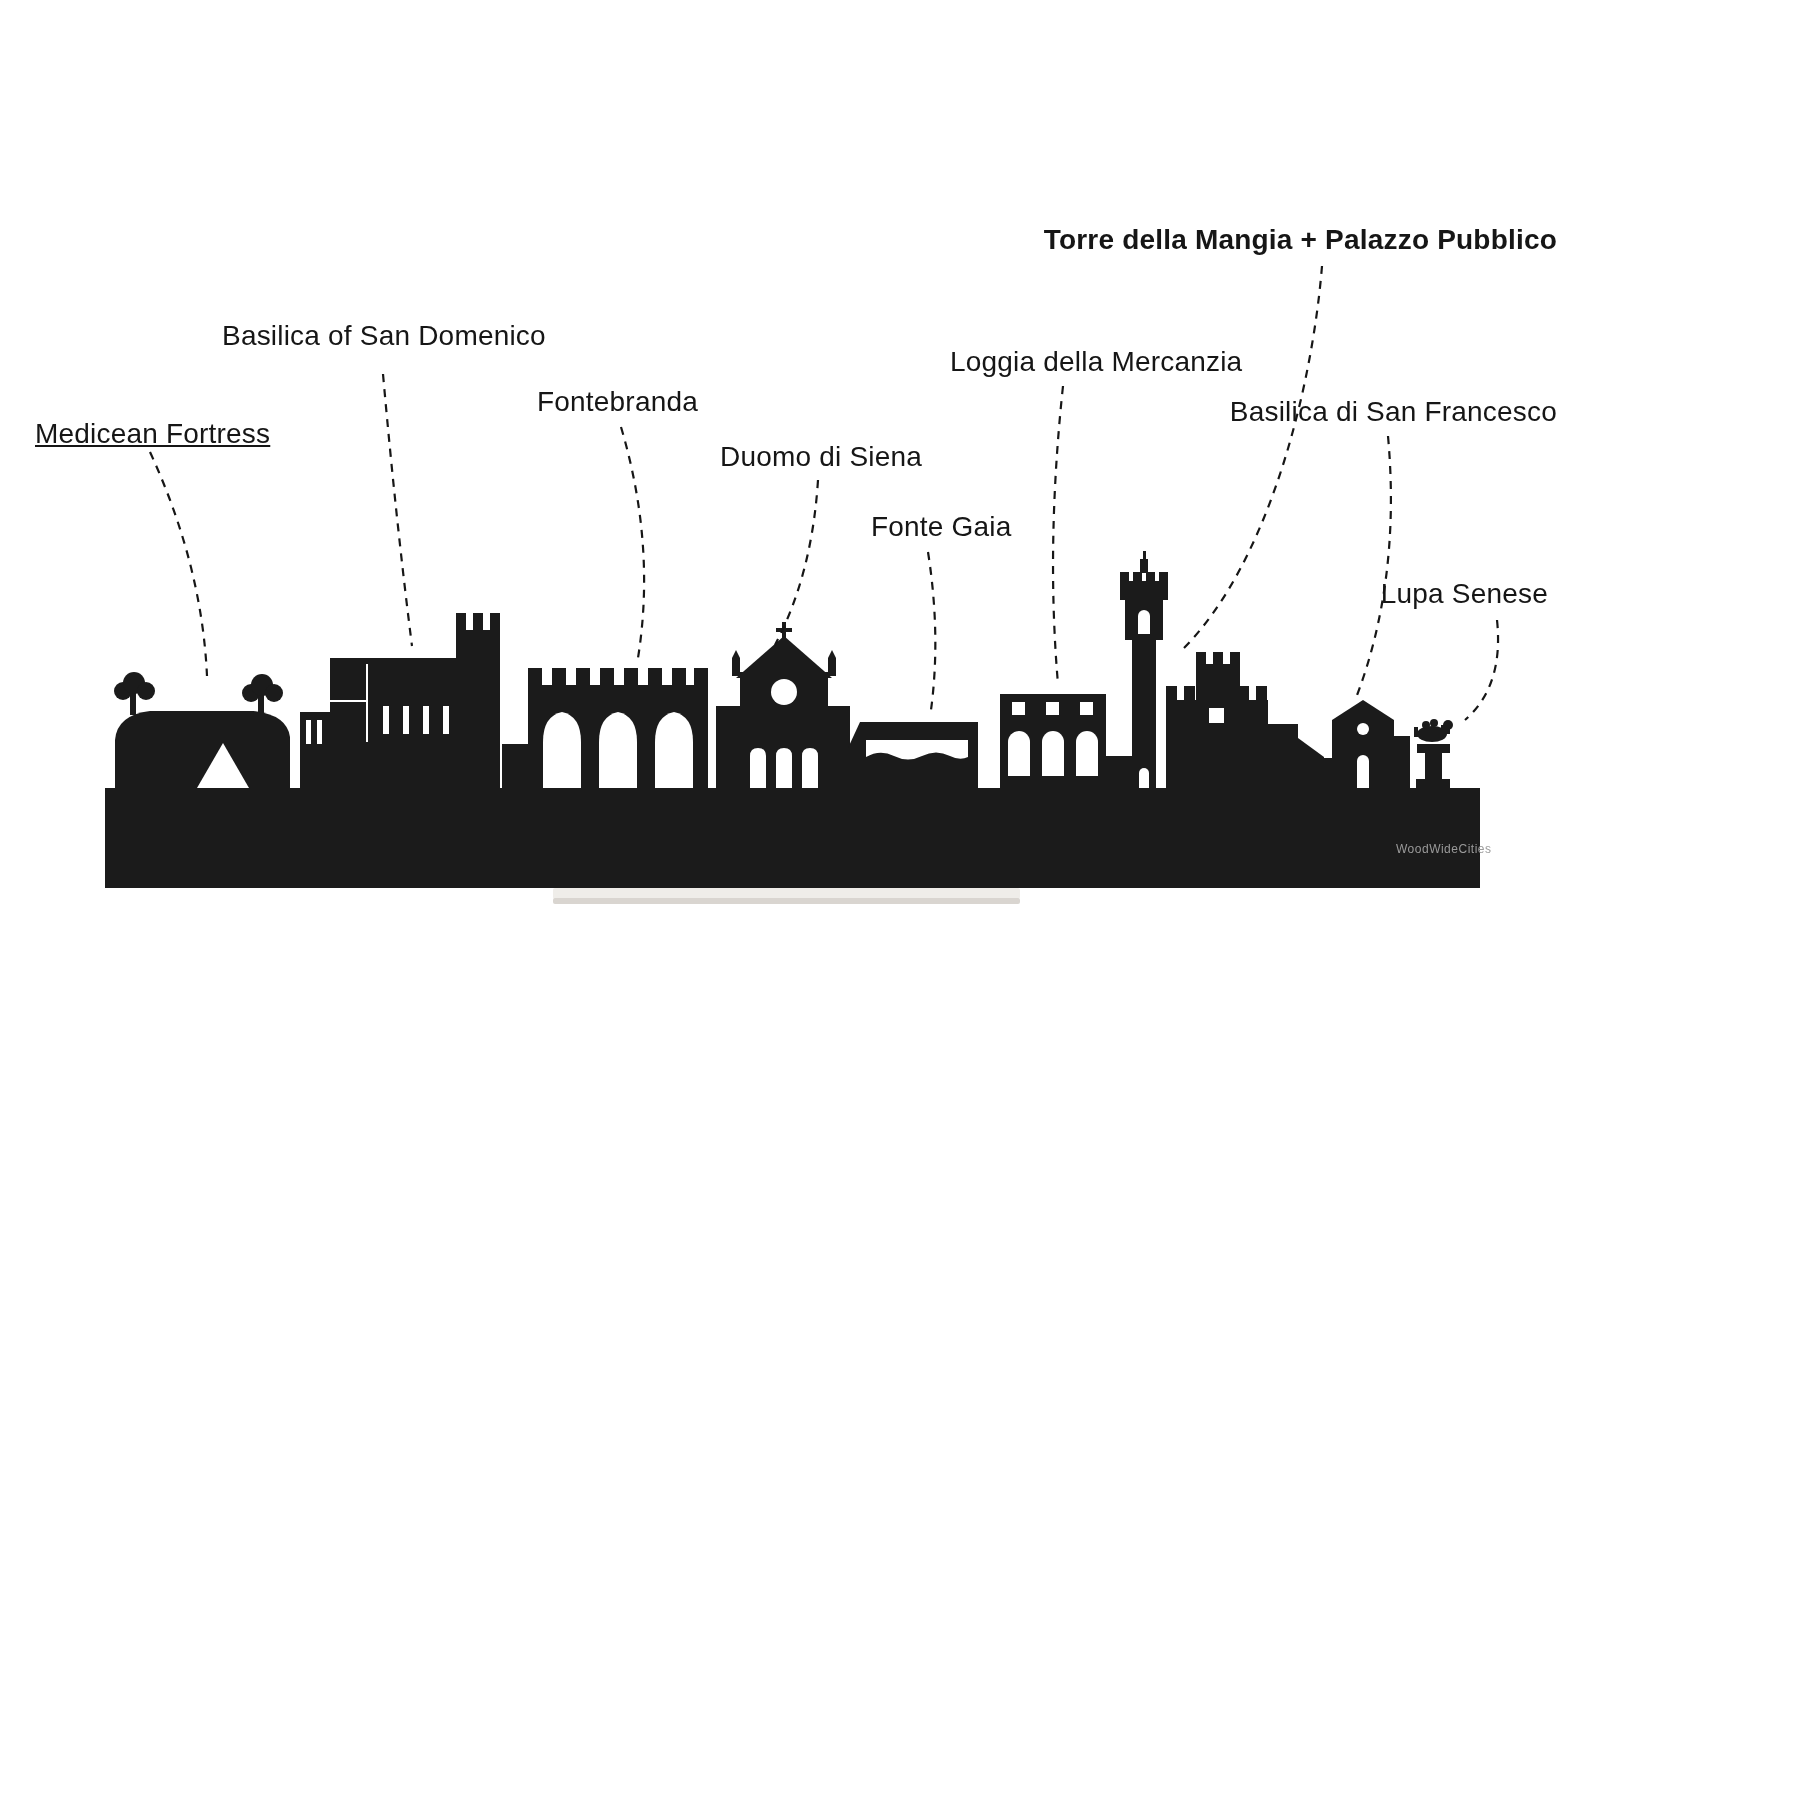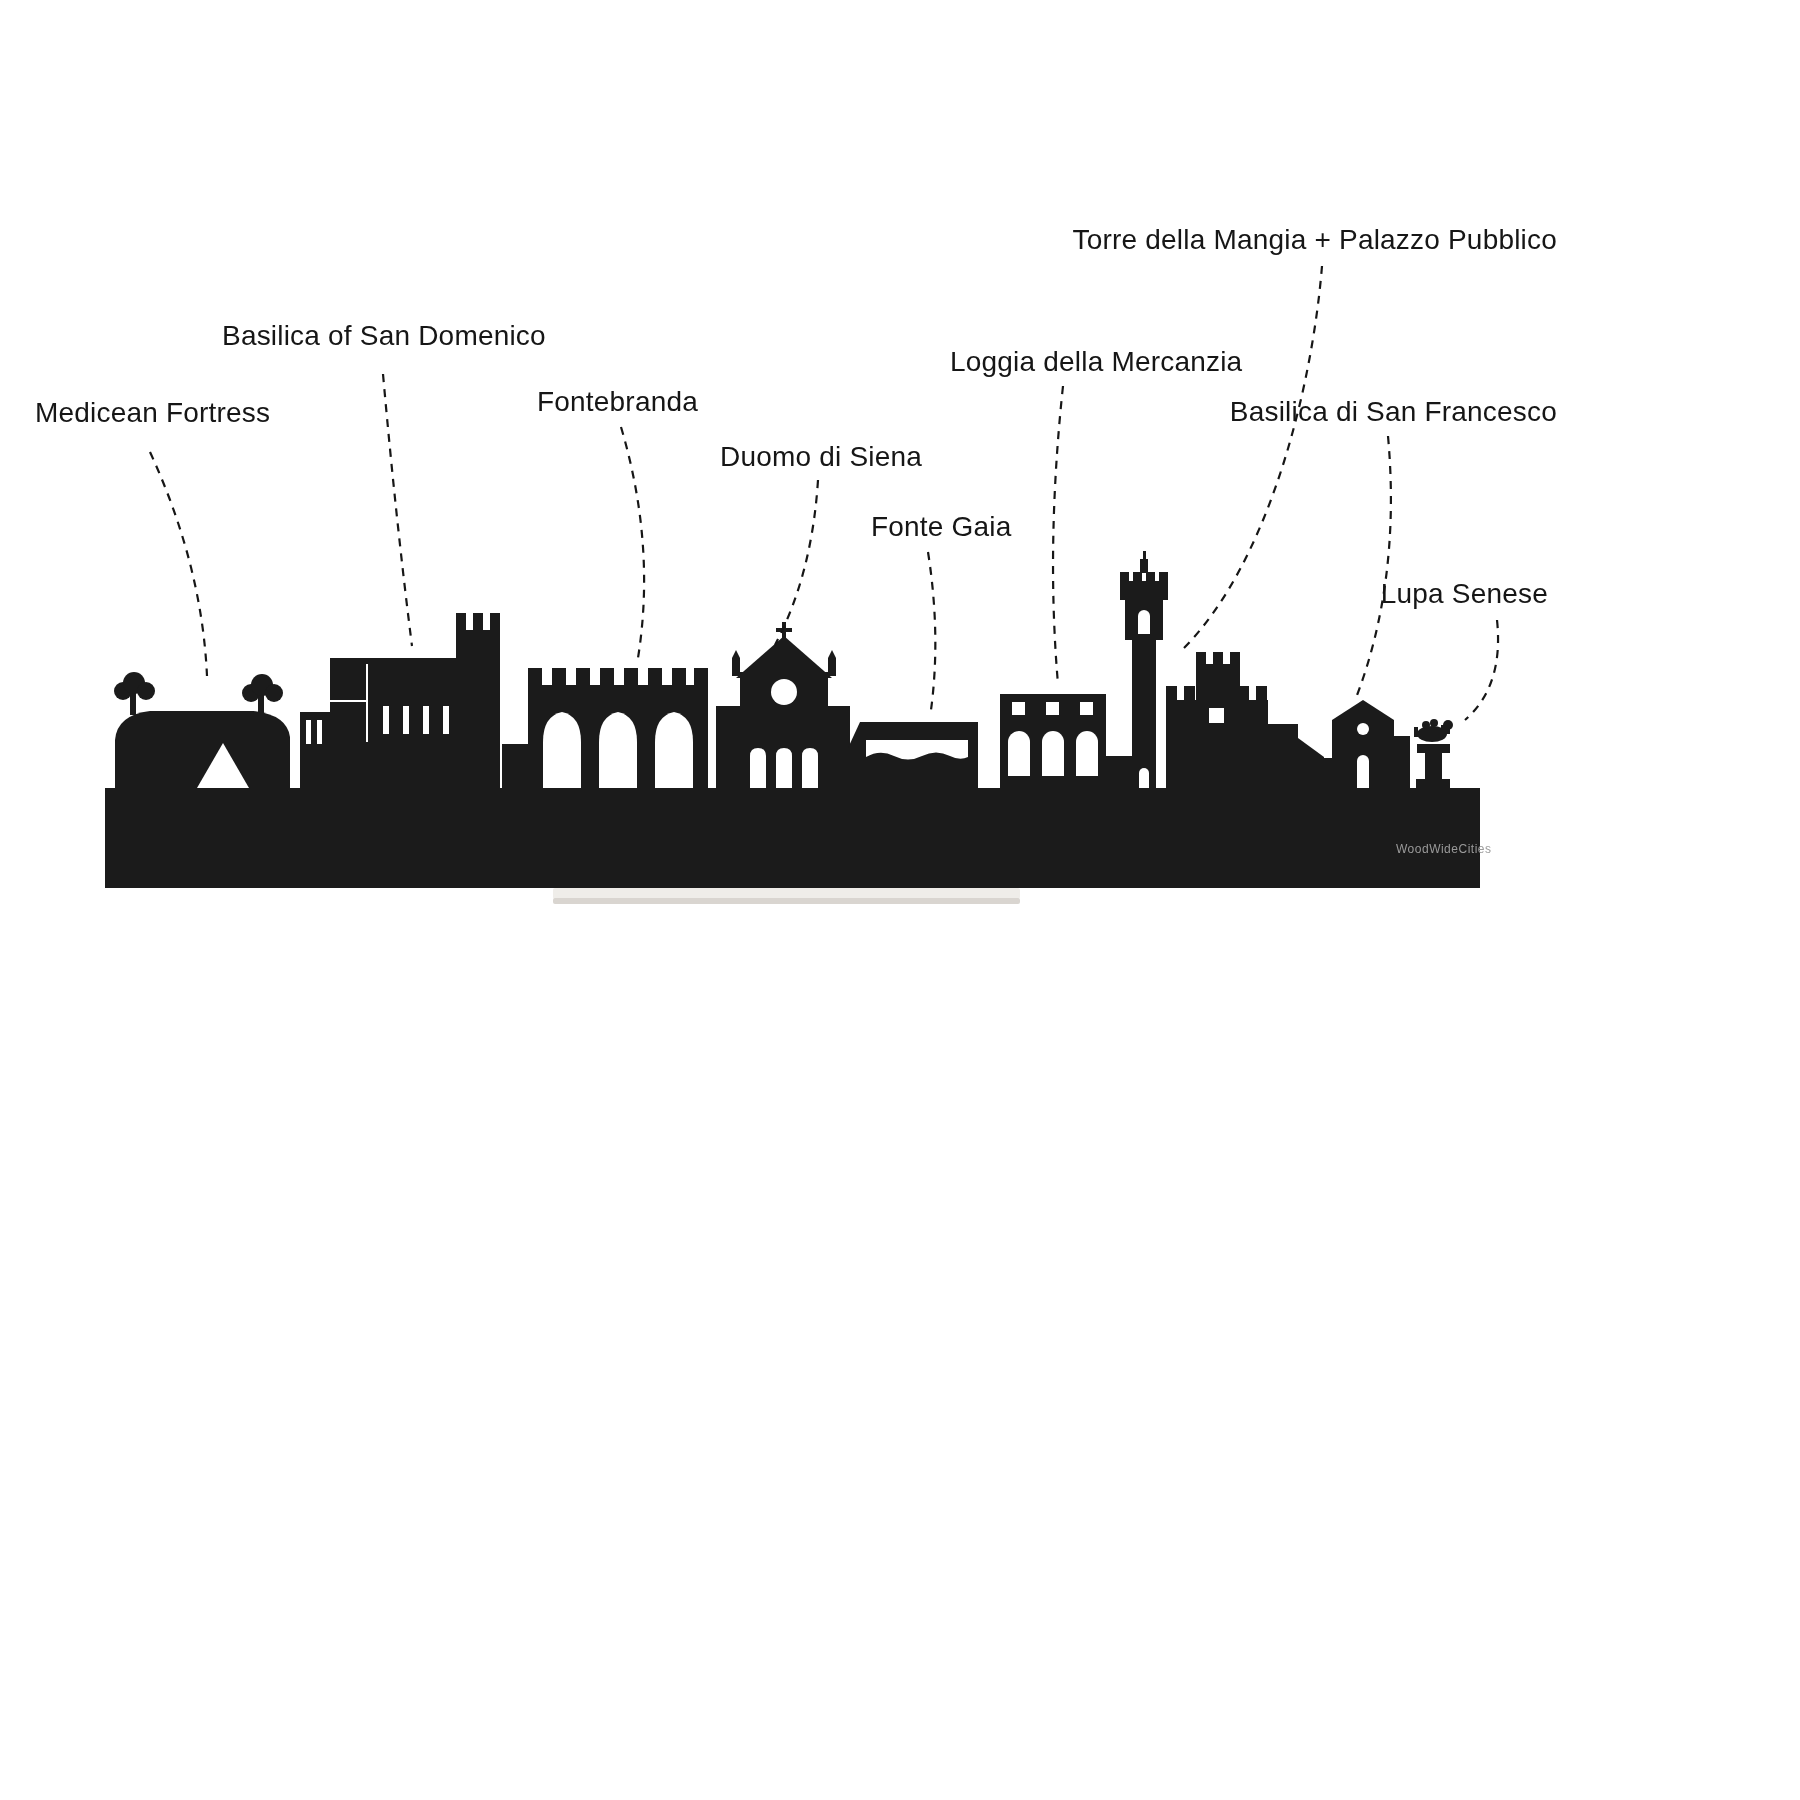--- a/index.html
+++ b/index.html
@@ -187,26 +187,26 @@
       <path d="M621,427 Q656,545 638,658"></path>
       <path d="M818,480 Q812,575 775,645"></path>
       <path d="M928,552 Q941,635 931,710"></path>
       <path d="M1063,386 Q1046,545 1058,684"></path>
       <path d="M1322,266 C1312,390 1268,565 1182,650"></path>
       <path d="M1388,436 Q1401,580 1356,698"></path>
       <path d="M1497,620 Q1504,686 1465,720"></path>
     </g>
   </svg>
 
-  <div class="annotation" style="left:35px; top:397px;">Medicean Fortress</div>
+  <div class="annotation" style="left:35px; top:418px;text-decoration:underline;">Medicean Fortress</div>
   <div class="annotation" style="left:222px; top:320px;">Basilica of San Domenico</div>
   <div class="annotation" style="left:537px; top:386px;">Fontebranda</div>
   <div class="annotation" style="left:720px; top:441px;">Duomo di Siena</div>
   <div class="annotation" style="left:855px; top:511px;margin-left:16px;">Fonte Gaia</div>
   <div class="annotation" style="left:950px; top:346px;">Loggia della Mercanzia</div>
-  <div class="annotation" style="right:243px; top:224px;">Torre della Mangia + Palazzo Pubblico</div>
+  <div class="annotation" style="right:243px; top:224px;font-weight:bold;">Torre della Mangia + Palazzo Pubblico</div>
   <div class="annotation" style="right:243px; top:396px;">Basilica di San Francesco</div>
   <div class="annotation" style="right:252px; top:578px;">Lupa Senese</div>
 
 
   <div class="watermark">WoodWideCities</div>
 
 </div>
 
 </body></html>

